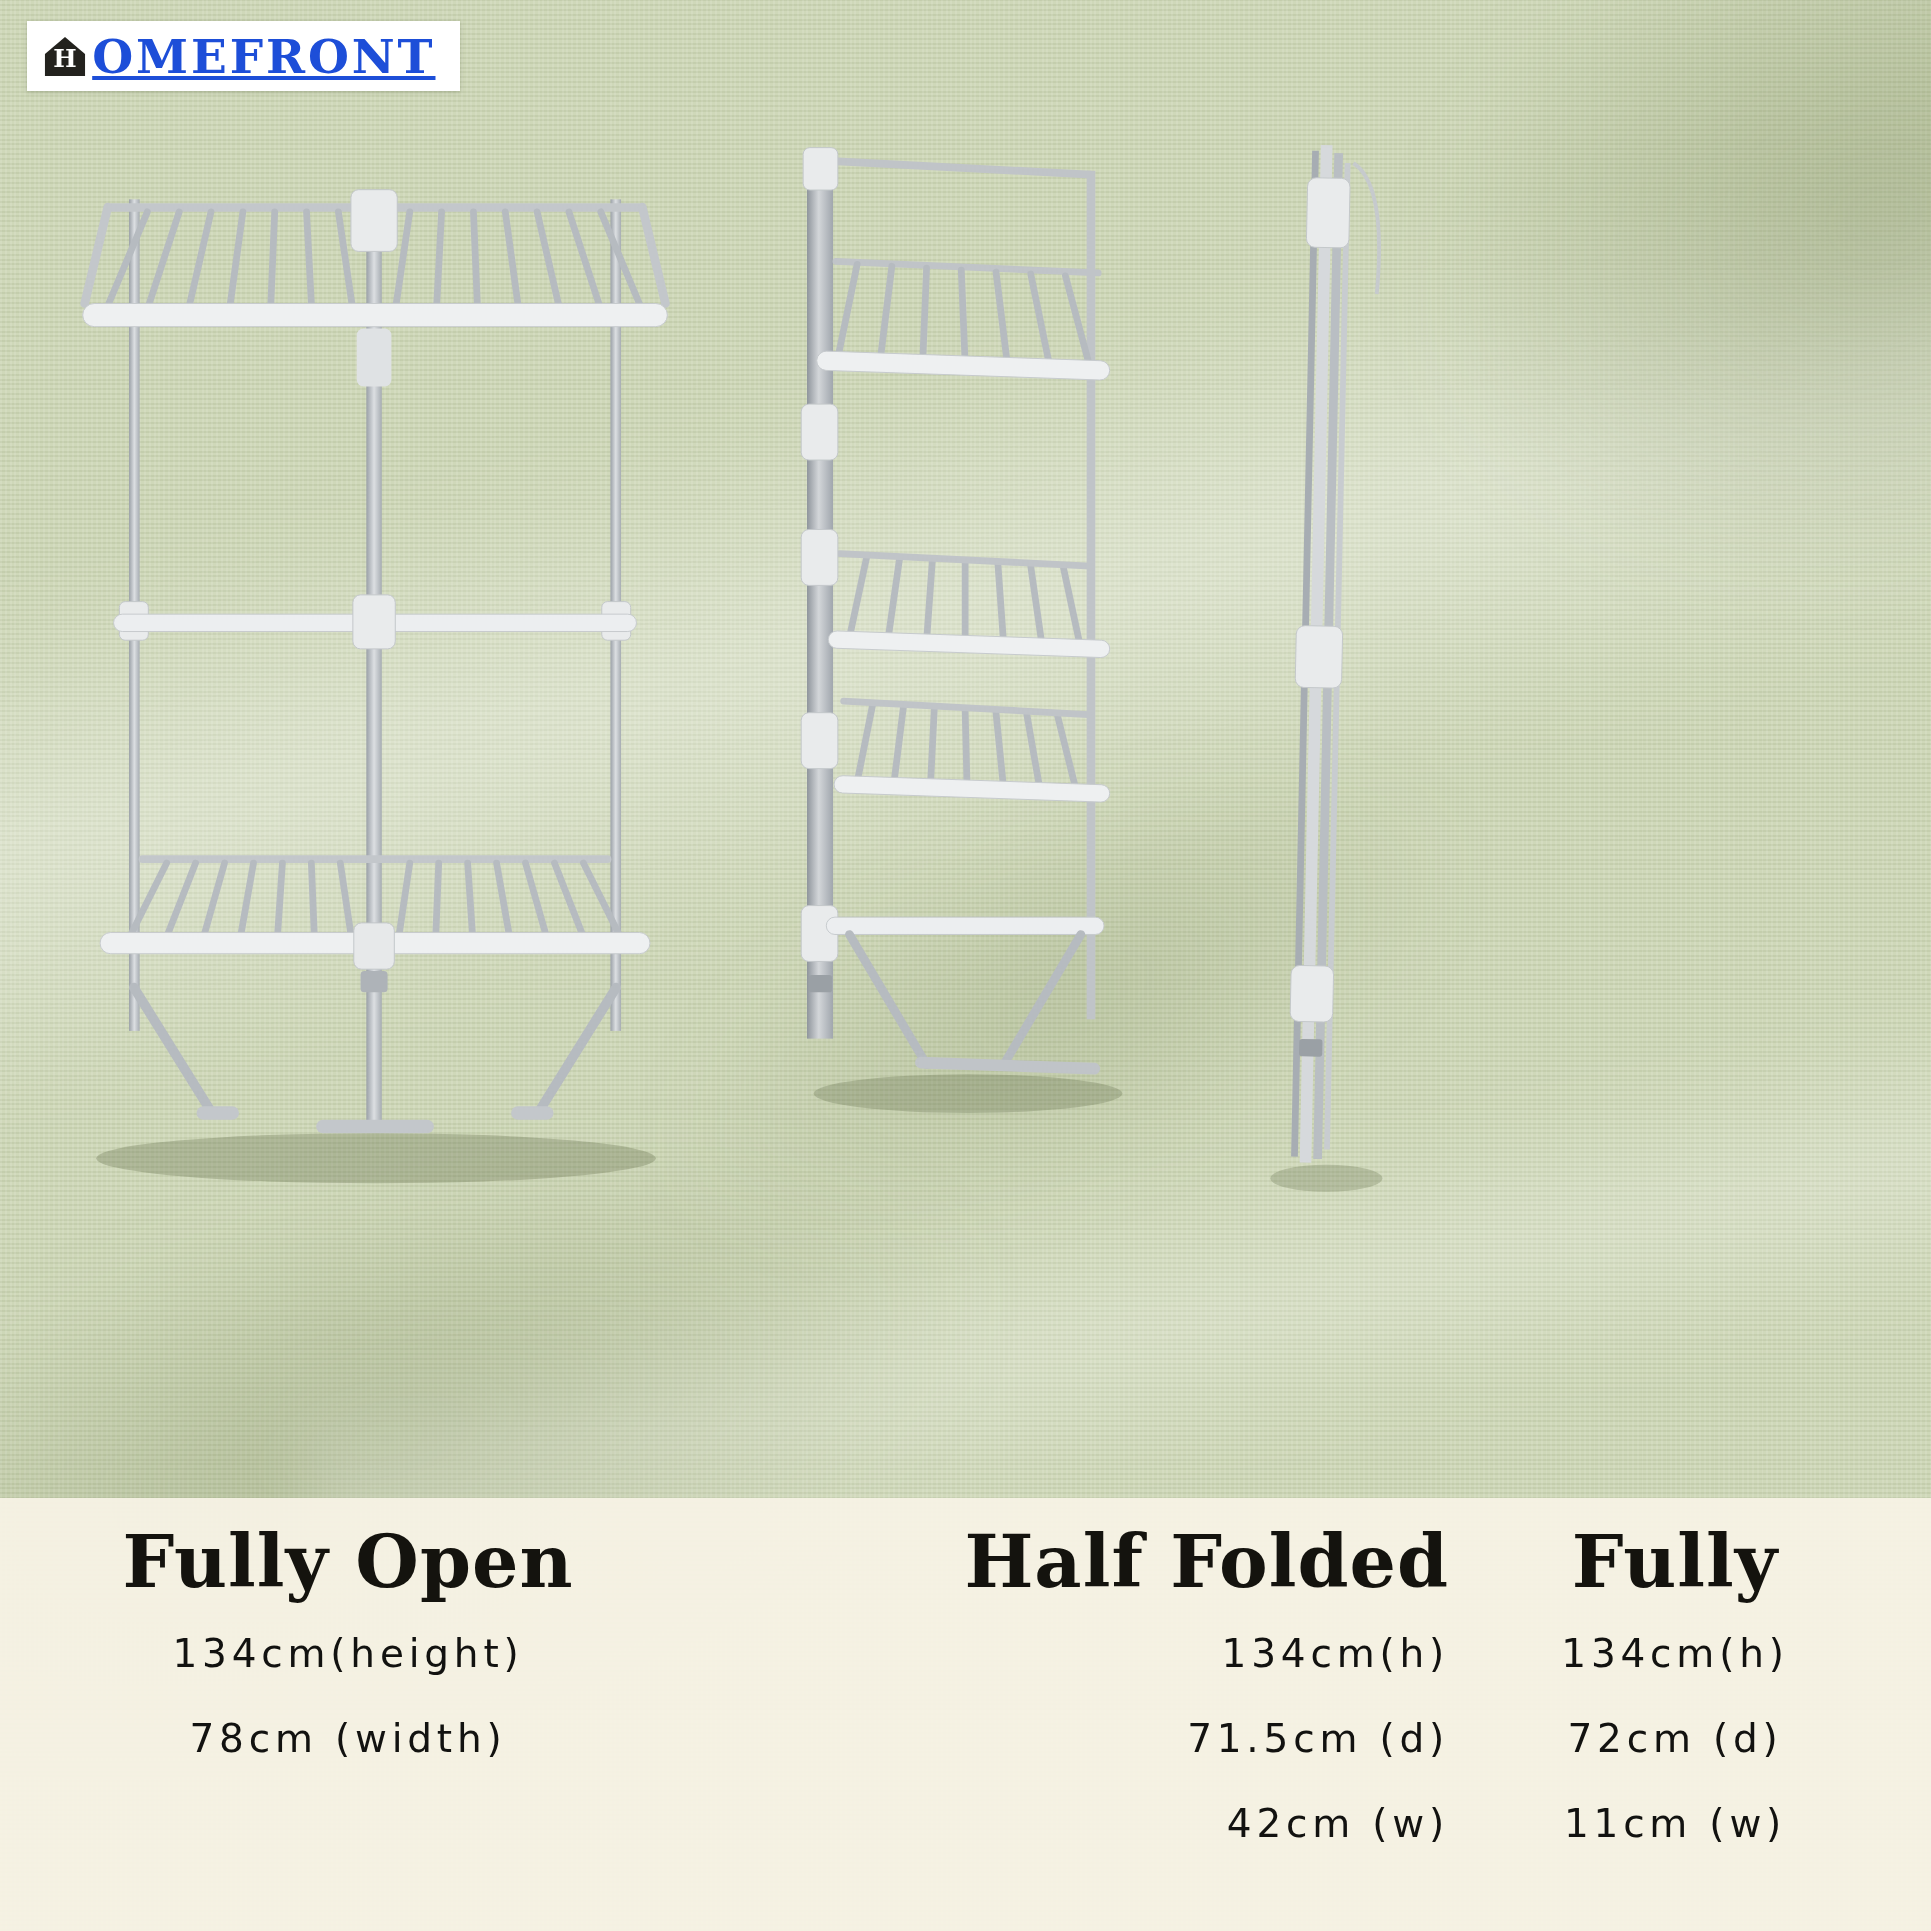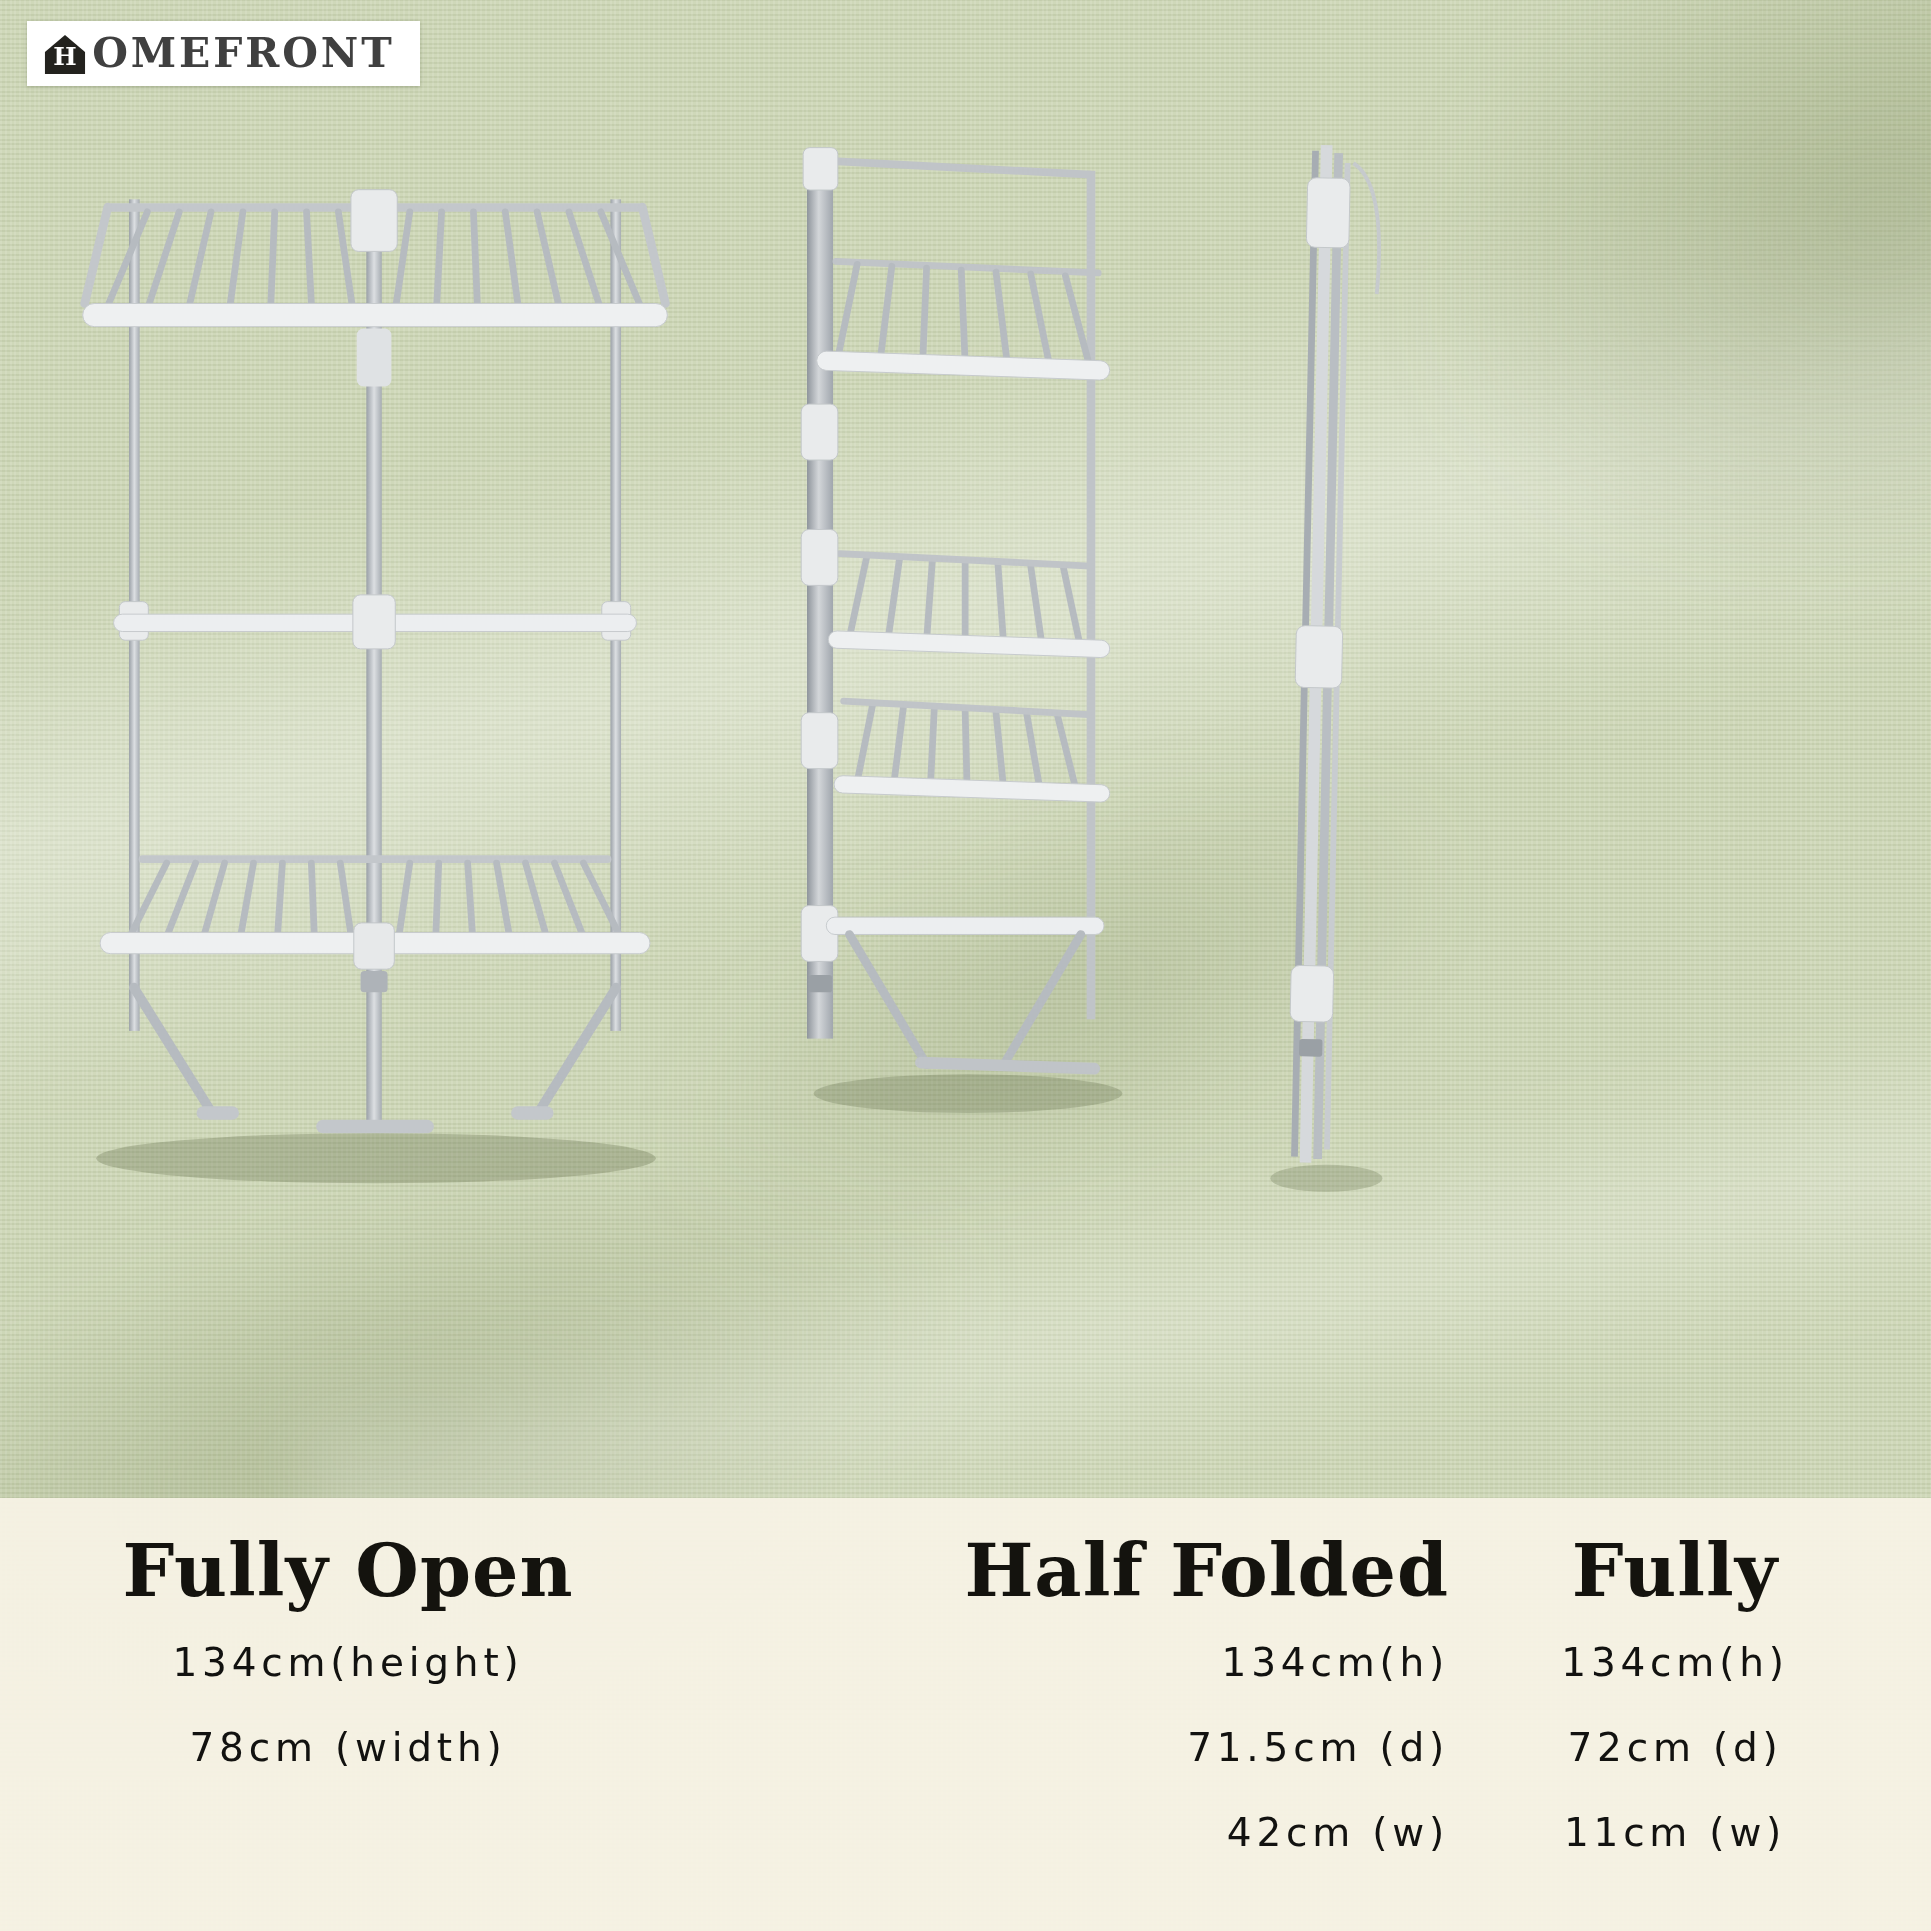--- a/index.html
+++ b/index.html
@@ -25,35 +25,35 @@
   .shade3{left:628px;top:821px;width:869px;height:367px;transform:rotate(-24deg);
     background:radial-gradient(closest-side, rgba(96,112,60,.18), rgba(96,112,60,0));filter:blur(39px);}
 
   .logo{
     position:absolute;left:27px;top:21px;background:#ffffff;
     padding:11.6px 25px 11.6px 17.4px;display:flex;align-items:center;gap:5.8px;
     box-shadow:0 1px 3.9px rgba(60,70,40,.25);
   }
   .logo .logo-text{
     font-family:"DejaVu Serif","Liberation Serif",serif;font-weight:700;
-    font-size:41px;letter-spacing:2.9px;color:#404040;line-height:1;
+    font-size:47px;letter-spacing:2.9px;color:#1d4ed8;line-height:1;text-decoration:underline;
   }
   .logo svg{display:block;}
 
   .rack{position:absolute;}
   .rack svg{display:block;width:100%;height:100%;}
   .rack-open{left:75px;top:114px;width:602px;height:1091px;}
   .rack-half{left:780px;top:114px;width:351px;height:1019px;}
   .rack-closed{left:1251px;top:124px;width:145px;height:1091px;}
 
   .band{
     position:absolute;left:0;top:1498px;width:1931px;height:433px;
     background:rgba(247,242,229,.95);
   }
-  .spec-col{position:absolute;top:11px;display:flex;flex-direction:column;align-items:center;}
+  .spec-col{position:absolute;top:2px;display:flex;flex-direction:column;align-items:center;}
   .col-1{left:39px;width:618px;}
   .col-2{left:850px;width:599px;align-items:flex-end;}
   .col-3{left:1448px;width:454px;}
   .col-title{
     font-family:"DejaVu Serif","Liberation Serif",serif;font-weight:800;
     font-size:73px;color:#14130e;margin-top:21px;margin-bottom:33px;letter-spacing:1px;
     line-height:1.1;white-space:nowrap;
   }
   .spec-line{
     font-family:"DejaVu Sans","Liberation Sans",sans-serif;font-weight:400;

